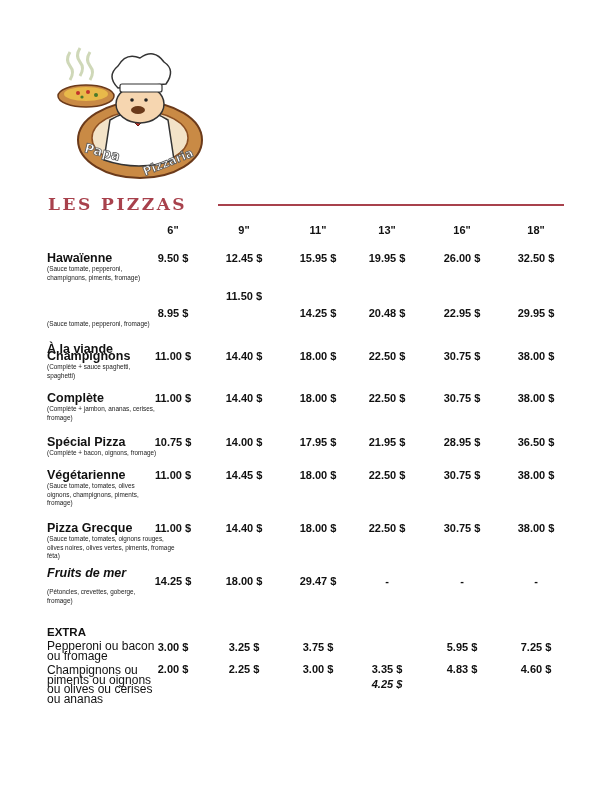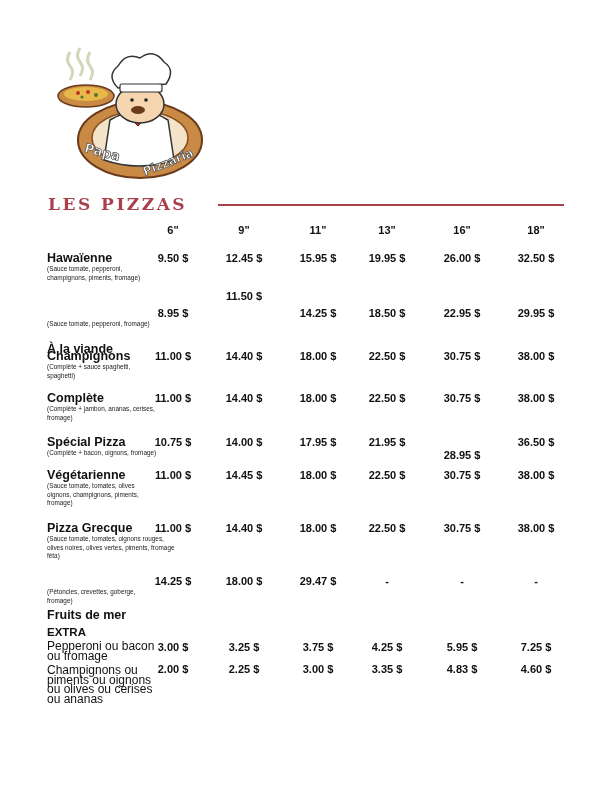--- a/index.html
+++ b/index.html
@@ -84,21 +84,21 @@
       <div class="price" style="left: 357px; top: 252px;">19.95 $</div>
       <div class="price" style="left: 432px; top: 252px;">26.00 $</div>
       <div class="price" style="left: 506px; top: 252px;">32.50 $</div>
     </div>
     <div>
       <div class="item-name" style="top: 306px; margin-top: 36px;">À la viande</div>
       <div class="item-desc" style="top: 320px;">(Sauce tomate, pepperoni, fromage)</div>
       <div class="price" style="left: 143px; top: 307px;">8.95 $</div>
       <div class="price" style="left: 214px; top: 290px;">11.50 $</div>
       <div class="price" style="left: 288px; top: 307px;">14.25 $</div>
-      <div class="price" style="left: 357px; top: 307px;">18.50 $</div>
+      <div class="price" style="left: 357px; top: 307px;">20.48 $</div>
       <div class="price" style="left: 432px; top: 307px;">22.95 $</div>
       <div class="price" style="left: 506px; top: 307px;">29.95 $</div>
     </div>
     <div>
       <div class="item-name" style="top: 349px;">Champignons</div>
       <div class="item-desc" style="top: 363px;">(Complète + sauce spaghetti, spaghetti)</div>
       <div class="price" style="left: 143px; top: 350px;">11.00 $</div>
       <div class="price" style="left: 214px; top: 350px;">14.40 $</div>
       <div class="price" style="left: 288px; top: 350px;">18.00 $</div>
       <div class="price" style="left: 357px; top: 350px;">22.50 $</div>
@@ -115,21 +115,21 @@
       <div class="price" style="left: 432px; top: 392px;">30.75 $</div>
       <div class="price" style="left: 506px; top: 392px;">38.00 $</div>
     </div>
     <div>
       <div class="item-name" style="top: 435px;">Spécial Pizza</div>
       <div class="item-desc" style="top: 449px;">(Complète + bacon, oignons, fromage)</div>
       <div class="price" style="left: 143px; top: 436px;">10.75 $</div>
       <div class="price" style="left: 214px; top: 436px;">14.00 $</div>
       <div class="price" style="left: 288px; top: 436px;">17.95 $</div>
       <div class="price" style="left: 357px; top: 436px;">21.95 $</div>
-      <div class="price" style="left: 432px; top: 449px;">28.95 $</div>
+      <div class="price" style="left: 432px; top: 436px;">28.95 $</div>
       <div class="price" style="left: 506px; top: 436px;">36.50 $</div>
     </div>
     <div>
       <div class="item-name" style="top: 468px;">Végétarienne</div>
       <div class="item-desc" style="top: 482px;">(Sauce tomate, tomates, olives oignons, champignons, piments, fromage)</div>
       <div class="price" style="left: 143px; top: 469px;">11.00 $</div>
       <div class="price" style="left: 214px; top: 469px;">14.45 $</div>
       <div class="price" style="left: 288px; top: 469px;">18.00 $</div>
       <div class="price" style="left: 357px; top: 469px;">22.50 $</div>
       <div class="price" style="left: 432px; top: 469px;">30.75 $</div>
@@ -139,39 +139,39 @@
       <div class="item-name" style="top: 521px;">Pizza Grecque</div>
       <div class="item-desc" style="top: 535px; width: 128px;">(Sauce tomate, tomates, oignons rouges, olives noires, olives vertes, piments, fromage féta)</div>
       <div class="price" style="left: 143px; top: 522px;">11.00 $</div>
       <div class="price" style="left: 214px; top: 522px;">14.40 $</div>
       <div class="price" style="left: 288px; top: 522px;">18.00 $</div>
       <div class="price" style="left: 357px; top: 522px;">22.50 $</div>
       <div class="price" style="left: 432px; top: 522px;">30.75 $</div>
       <div class="price" style="left: 506px; top: 522px;">38.00 $</div>
     </div>
     <div>
-      <div class="item-name" style="top: 608px;">Fruits de mer</div>
+      <div class="item-name" style="top: 566px; font-style: italic;">Fruits de mer</div>
       <div class="item-desc" style="top: 588px;">(Pétoncles, crevettes, goberge, fromage)</div>
       <div class="price" style="left: 143px; top: 575px;">14.25 $</div>
       <div class="price" style="left: 214px; top: 575px;">18.00 $</div>
       <div class="price" style="left: 288px; top: 575px;">29.47 $</div>
       <div class="price" style="left: 357px; top: 575px;">-</div>
       <div class="price" style="left: 432px; top: 575px;">-</div>
       <div class="price" style="left: 506px; top: 575px;">-</div>
     </div>
   </div>
 
 <div class="extra-title">EXTRA</div>
 <div id="extra-rows">
     <div>
       <div class="extra-desc" style="top: 642px; width: 120px;">Pepperoni ou bacon ou fromage</div>
       <div class="price" style="left: 143px; top: 641px;">3.00 $</div>
       <div class="price" style="left: 214px; top: 641px;">3.25 $</div>
       <div class="price" style="left: 288px; top: 641px;">3.75 $</div>
-      <div class="price" style="left: 357px; top: 641px;">4.25 $</div>
+      <div class="price" style="left: 357px; top: 678px; font-style: italic;">4.25 $</div>
       <div class="price" style="left: 432px; top: 641px;">5.95 $</div>
       <div class="price" style="left: 506px; top: 641px;">7.25 $</div>
     </div>
     <div>
       <div class="extra-desc" style="top: 666px;">Champignons ou piments ou oignons ou olives ou cerises ou ananas</div>
       <div class="price" style="left: 143px; top: 663px;">2.00 $</div>
       <div class="price" style="left: 214px; top: 663px;">2.25 $</div>
       <div class="price" style="left: 288px; top: 663px;">3.00 $</div>
       <div class="price" style="left: 357px; top: 663px;">3.35 $</div>
       <div class="price" style="left: 432px; top: 663px;">4.83 $</div>

